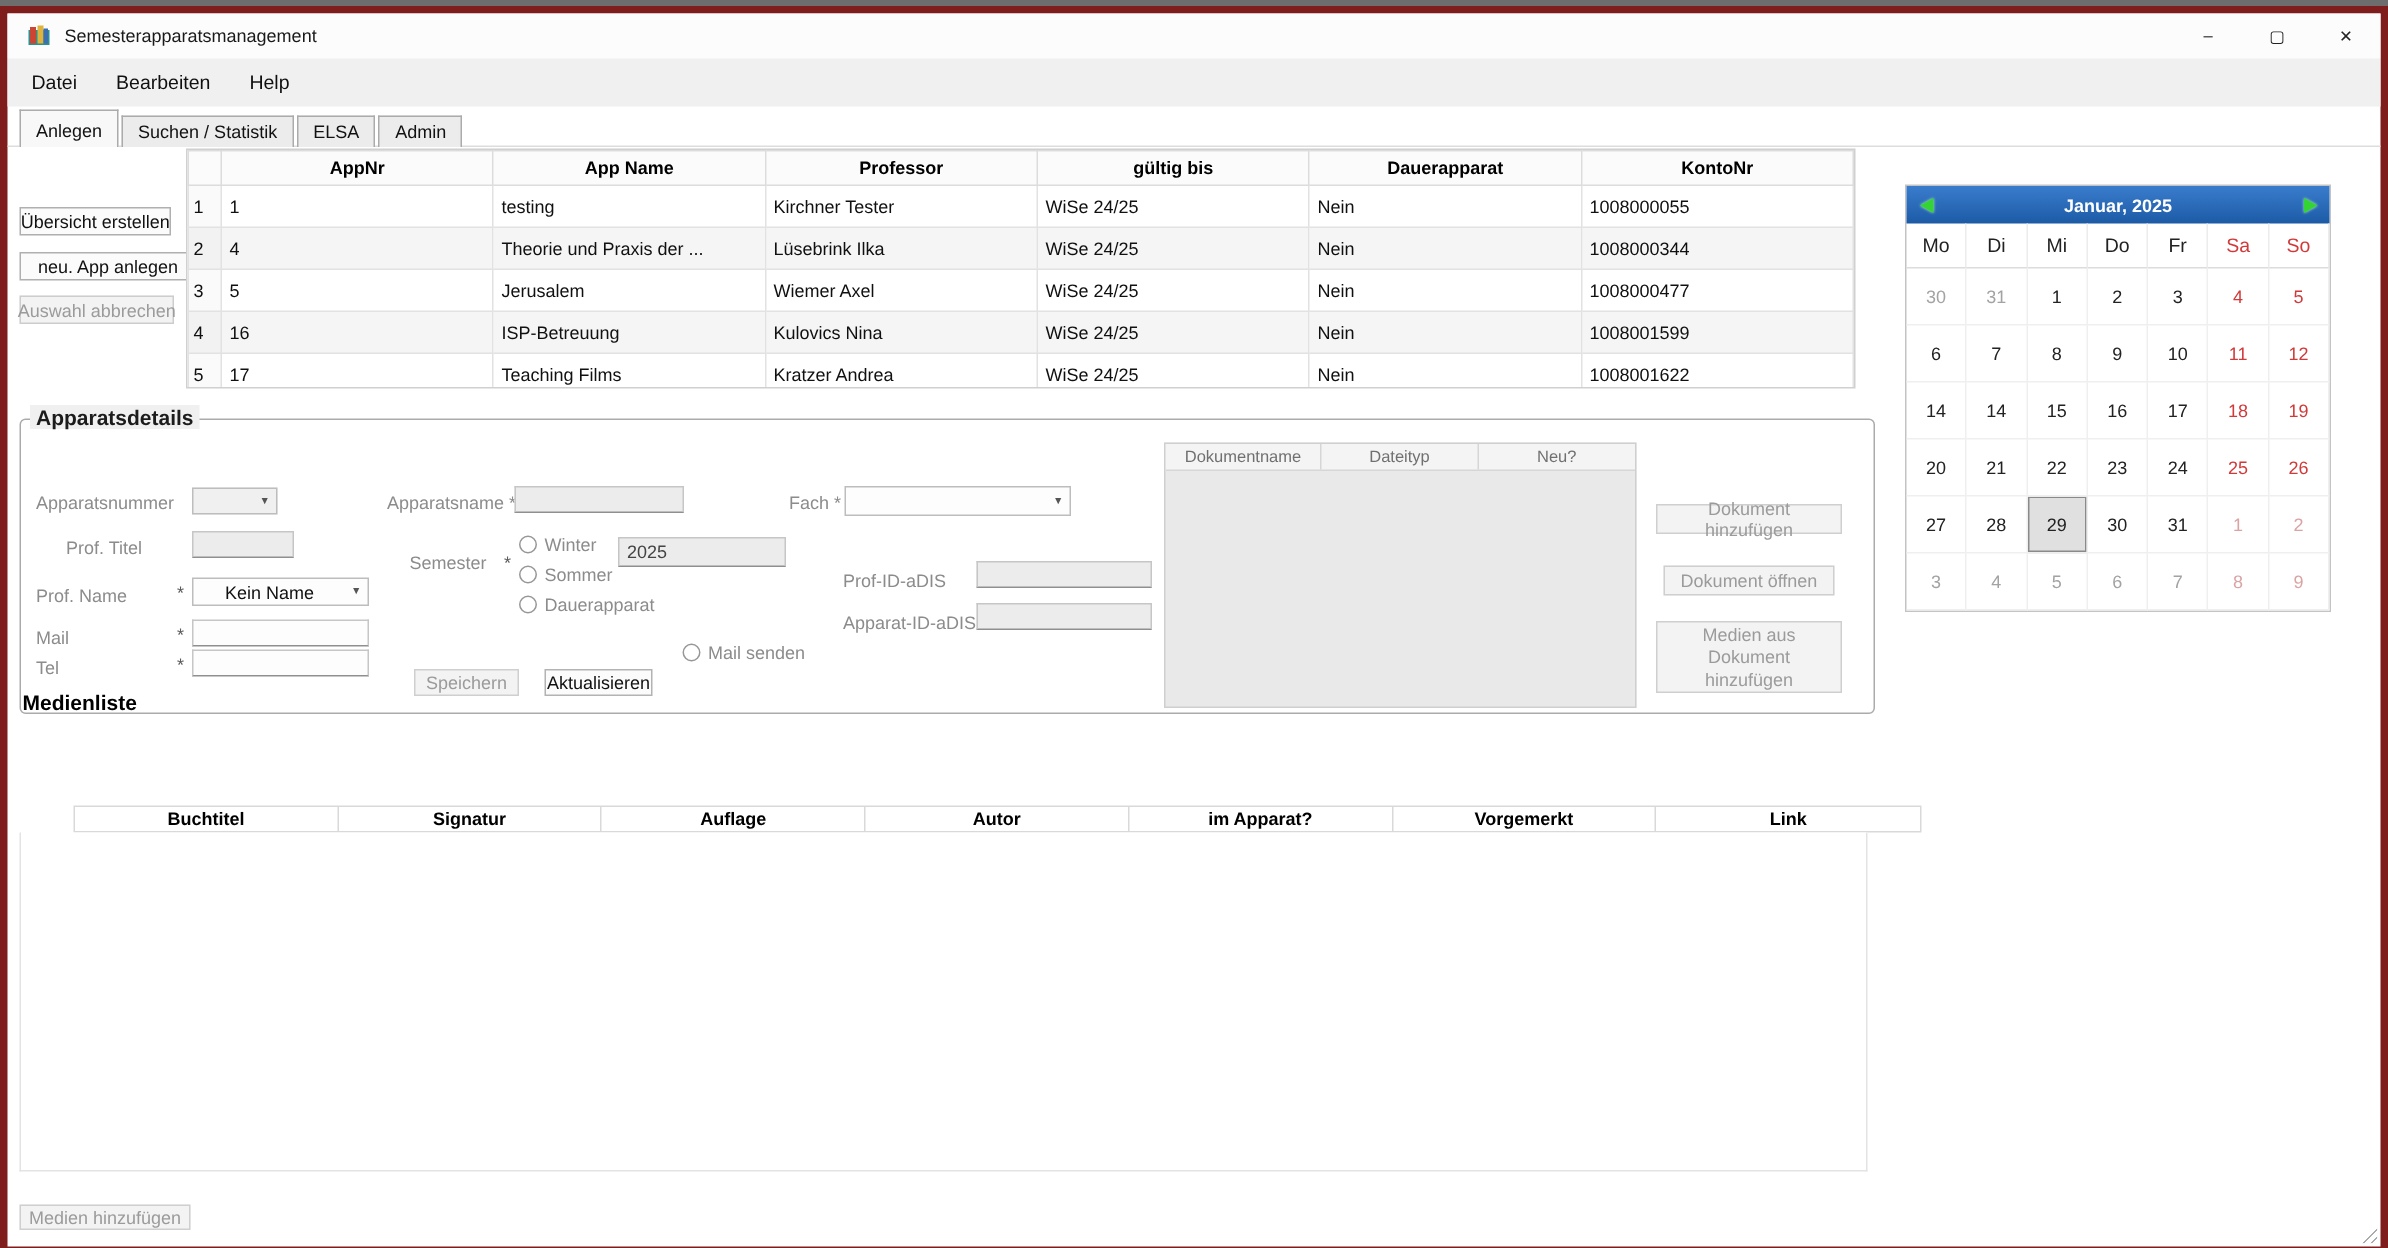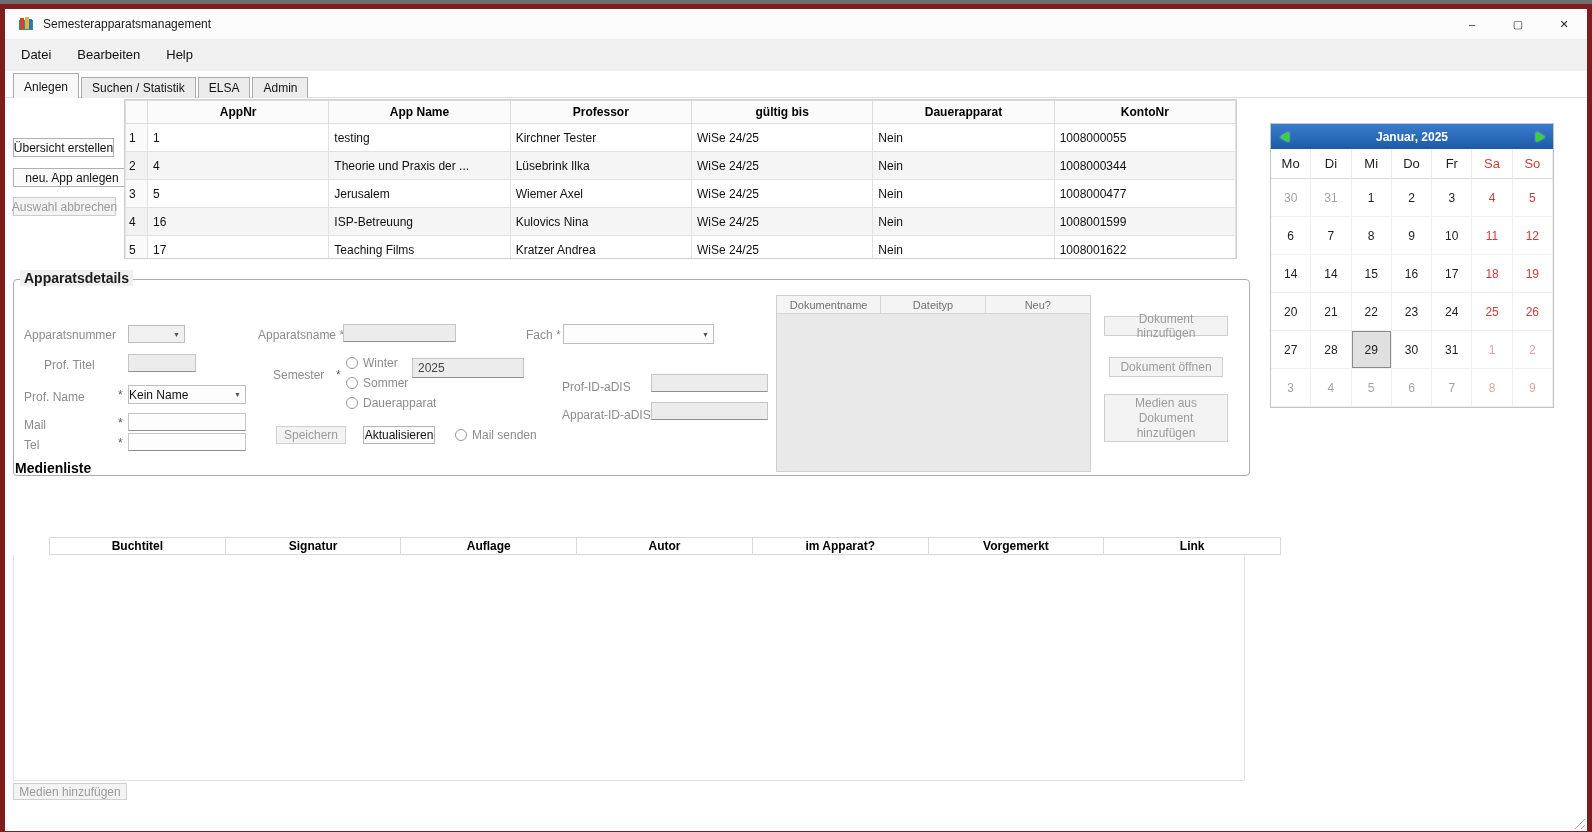--- a/index.html
+++ b/index.html
@@ -75,27 +75,27 @@
               border:1px solid #ababab; border-radius:4px; }
   .groupbox-title { position:absolute; top:-10px; left:6px; background:#f0f0f0; padding:0 4px;
                     font-weight:bold; font-size:14px; color:#1c1c1c; }
   .fld-label { position:absolute; font-size:12px; color:#8c8c8c; white-space:nowrap; }
   .req { position:absolute; font-size:12px; color:#5c5c5c; }
   .textbox { position:absolute; border:1px solid #c6c6c6; border-bottom-color:#8f8f8f;
              background:#ececec; font-size:12px; color:#444; padding:0 5px;
              font-family:"Liberation Sans", sans-serif; }
   .textbox.on { background:#fdfdfd; }
   .combo { position:absolute; border:1px solid #bdbdbd; background:#f0f0f0; display:flex;
-           align-items:center; font-size:12px; color:#111; padding-left:0; }
+           align-items:center; font-size:12px; color:#111; padding-left:21px; }
   .combo.on { background:#fdfdfd; }
   .combo .arrow { margin-left:auto; width:15px; text-align:center; font-size:7px; color:#555; }
   .radio { position:absolute; display:flex; align-items:center; gap:5px; font-size:12px; color:#8c8c8c;justify-content:center; }
   .radio .dot { width:12px; height:12px; border:1px solid #979797; border-radius:50%; background:#fff; flex:0 0 auto; }
   .btn { position:absolute; border:1px solid #b3b3b3; background:#fbfbfb; font-size:12px; color:#111;
-         display:flex; align-items:center; justify-content:center; text-align:center; padding:0 3px; }
+         display:flex; align-items:center; justify-content:center; text-align:center; padding:0 3px;margin-top:20px; }
   .btn.disabled { color:#9b9b9b; border-color:#cfcfcf; background:#f3f3f3; }
 
   
   .doc-table { position:absolute; left:762px; top:15px; width:315px; height:177px;
                border:1px solid #cfcfcf; background:#e9e9e9; overflow:hidden; }
   .doc-head { display:grid; grid-template-columns:1fr 1fr 1fr; height:18px; background:#f4f4f4;
               border-bottom:1px solid #d6d6d6; }
   .doc-hcell { border-right:1px solid #d6d6d6; font-size:11px; color:#707070; text-align:center;
                line-height:18px; overflow:hidden; white-space:nowrap; }
   .doc-hcell:last-child { border-right:none; }

